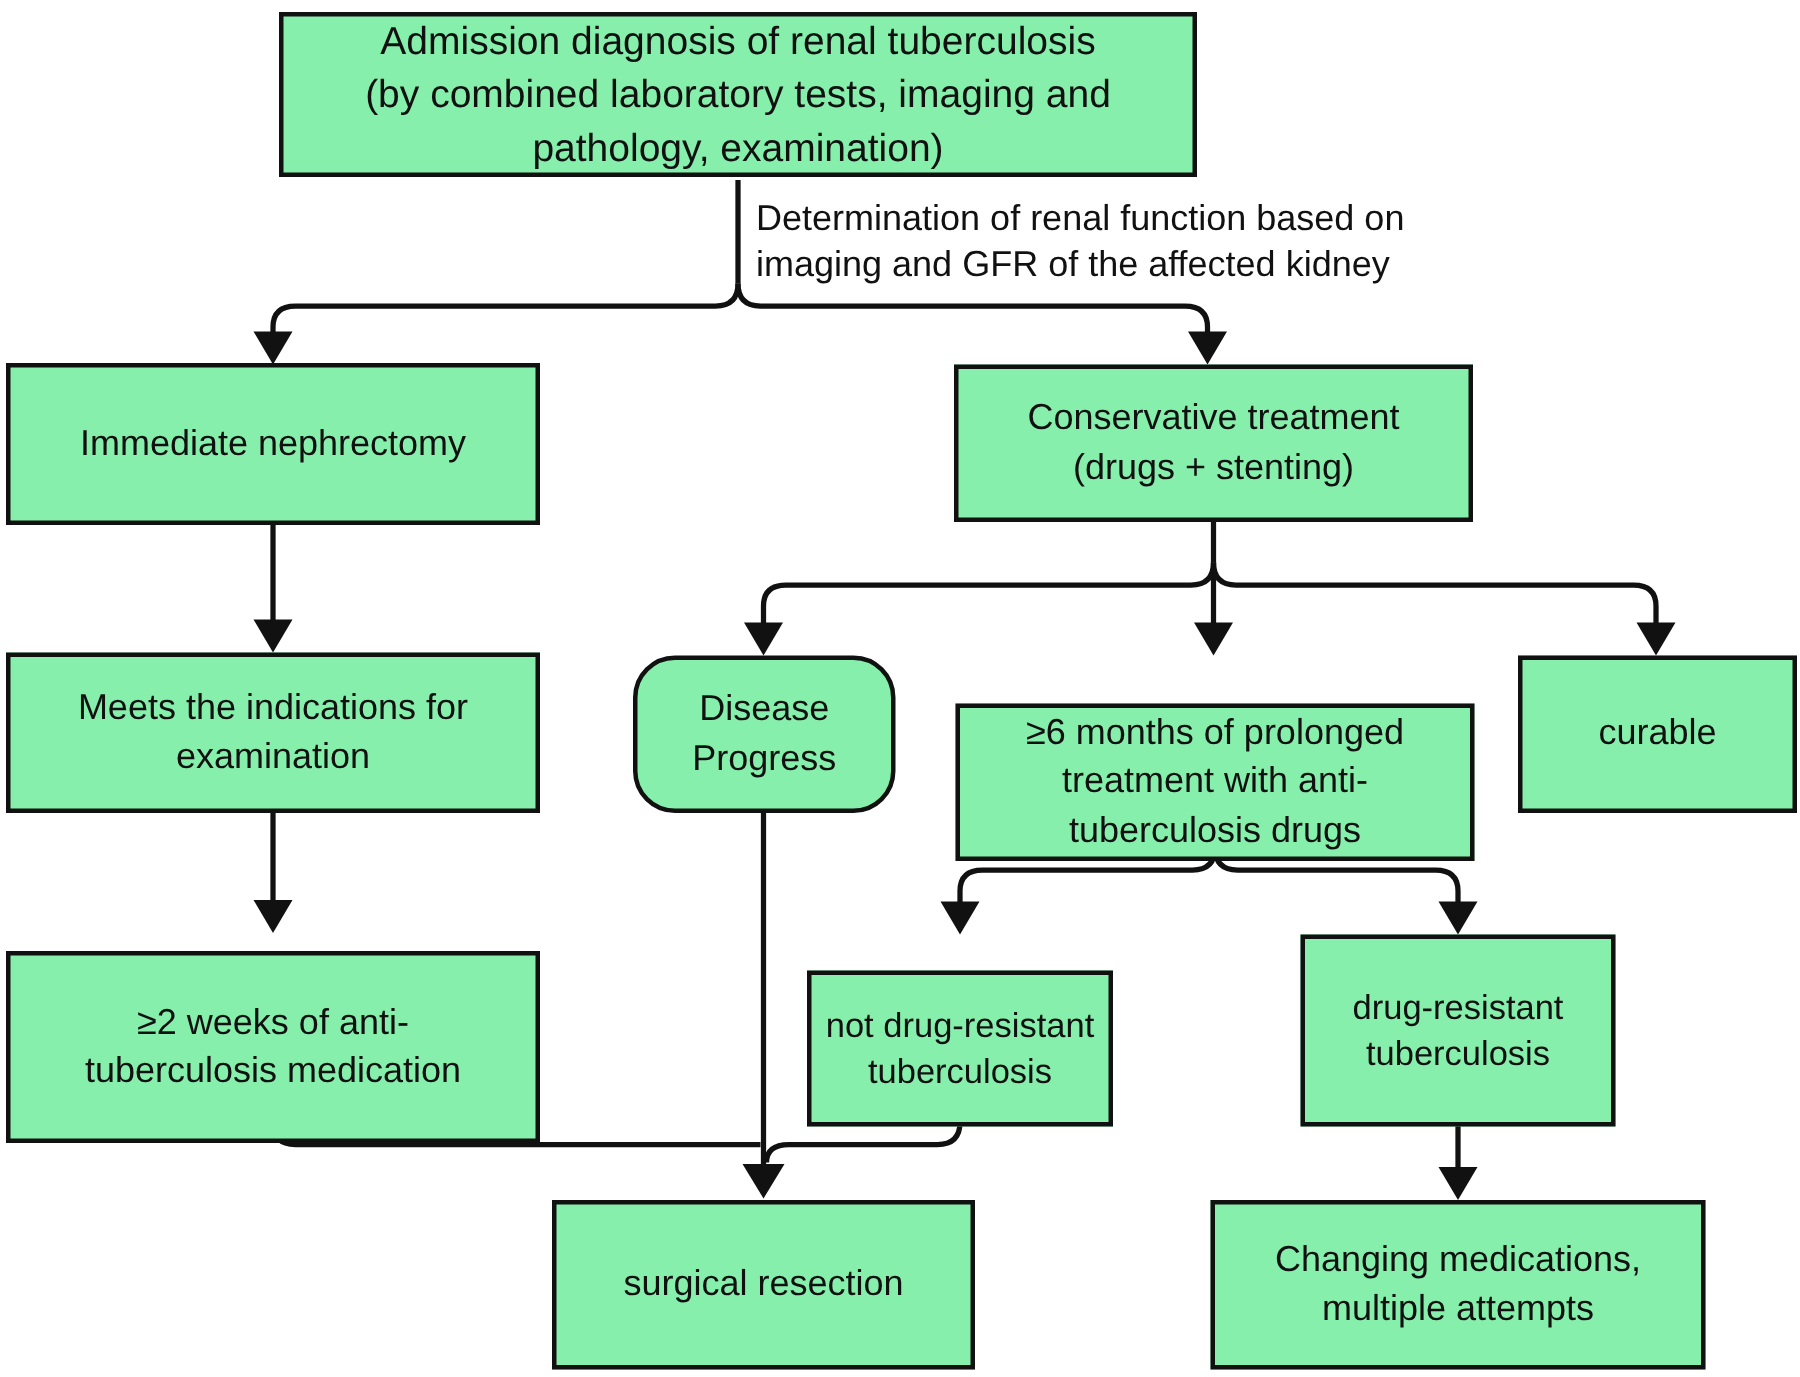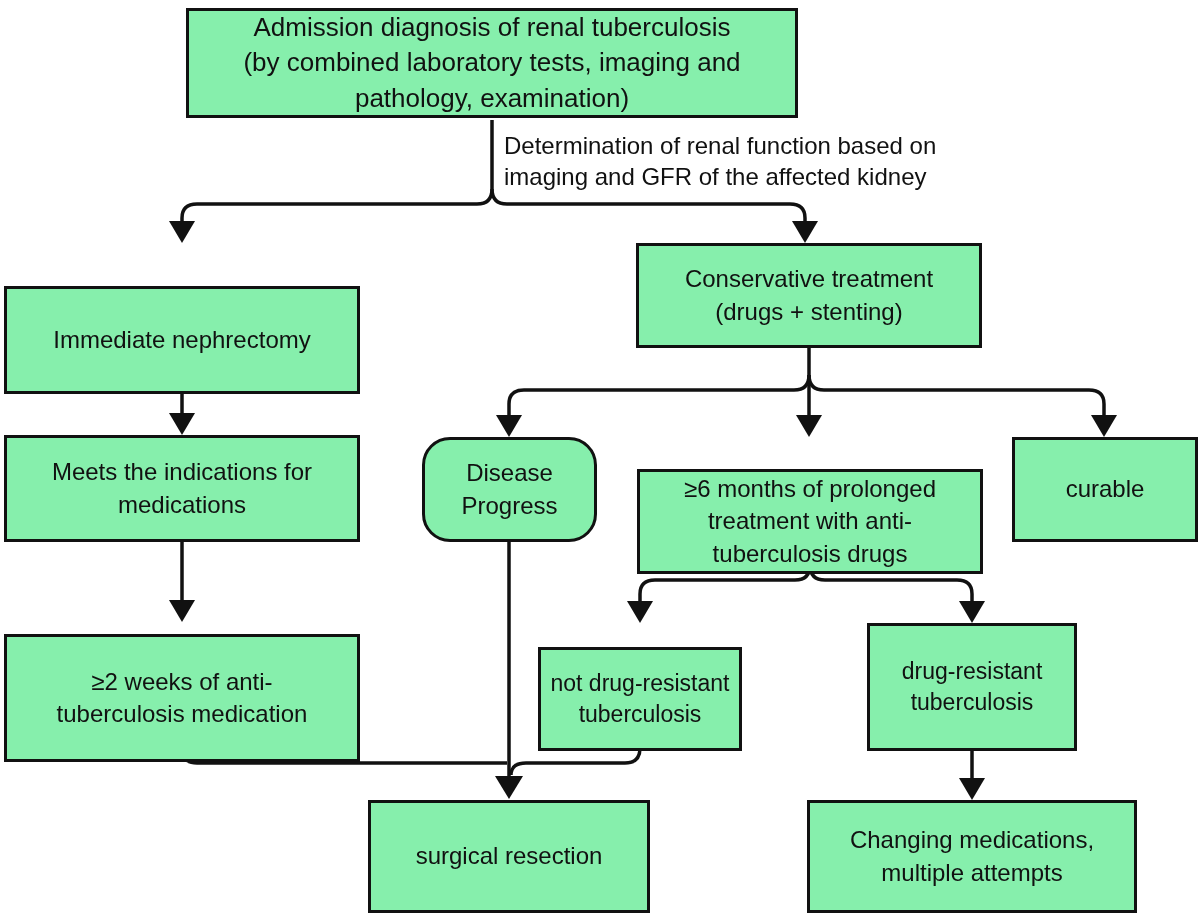--- a/index.html
+++ b/index.html
@@ -94,27 +94,27 @@
     <polygon points="959,778 985,778 972,800"></polygon>
   </svg>
 
   <div class="edge-label" style="left:504px; top:131px;">Determination of renal function based on
 imaging and GFR of the affected kidney</div>
 
   <div class="node big" style="left:186px; top:8px; width:612px; height:110px;">Admission diagnosis of renal tuberculosis
 (by combined laboratory tests, imaging and
 pathology, examination)</div>
 
-  <div class="node" style="left:4px; top:242px; width:356px; height:108px;margin-top:44px;">Immediate nephrectomy</div>
+  <div class="node" style="left:4px; top:242px; width:356px; height:108px;">Immediate nephrectomy</div>
 
   <div class="node" style="left:636px; top:243px; width:346px; height:105px;">Conservative treatment
 (drugs + stenting)</div>
 
   <div class="node" style="left:4px; top:435px; width:356px; height:107px;">Meets the indications for
-medications</div>
+examination</div>
 
   <div class="node" style="left:422px; top:437px; width:175px; height:105px;border-radius:28px;">Disease
 Progress</div>
 
   <div class="node" style="left:637px; top:437px; width:346px; height:105px;margin-top:32px;">≥6 months of prolonged
 treatment with anti-
 tuberculosis drugs</div>
 
   <div class="node" style="left:1012px; top:437px; width:186px; height:105px;">curable</div>
 

